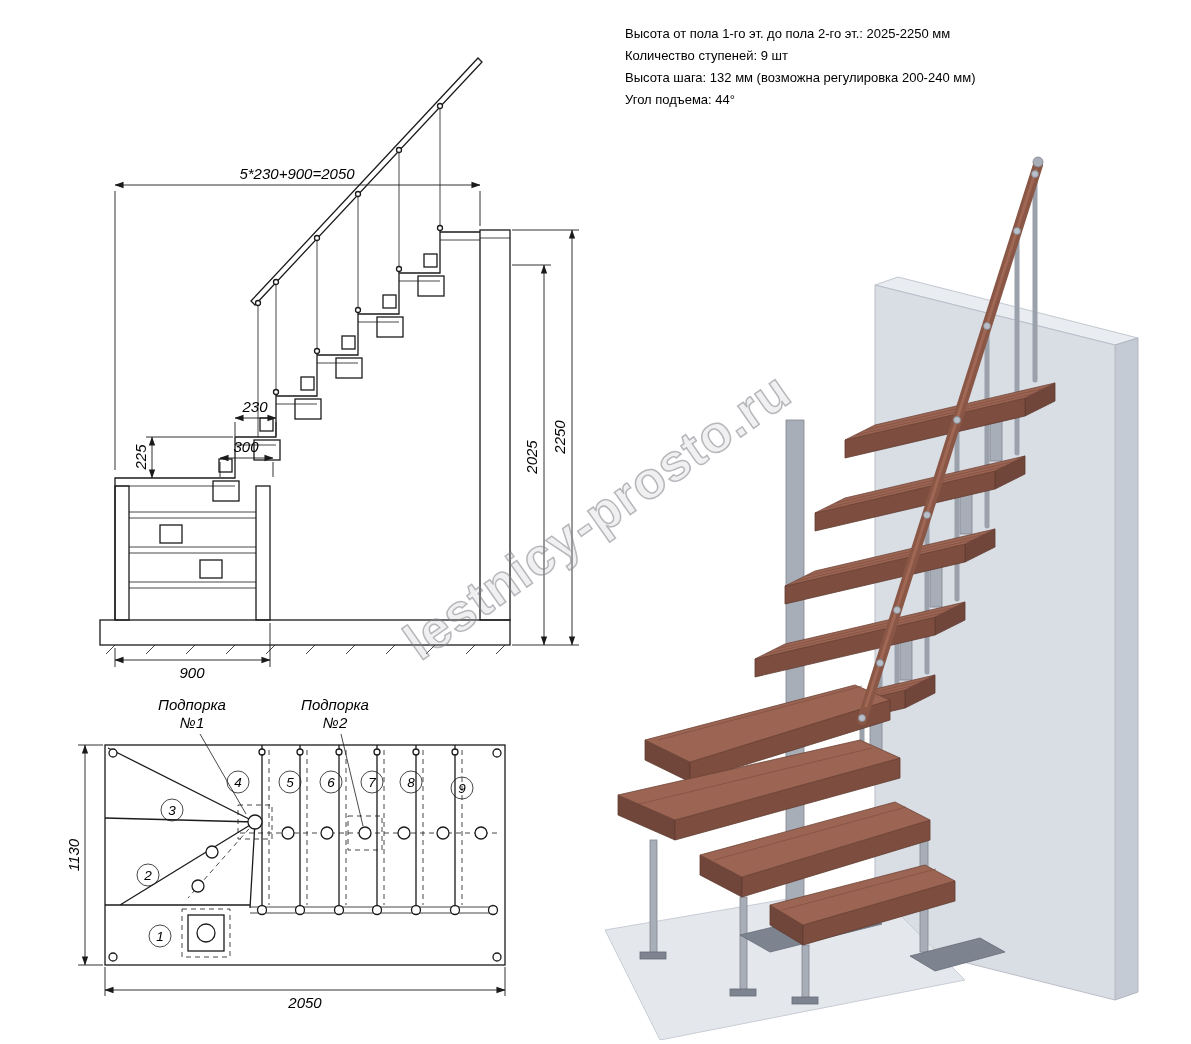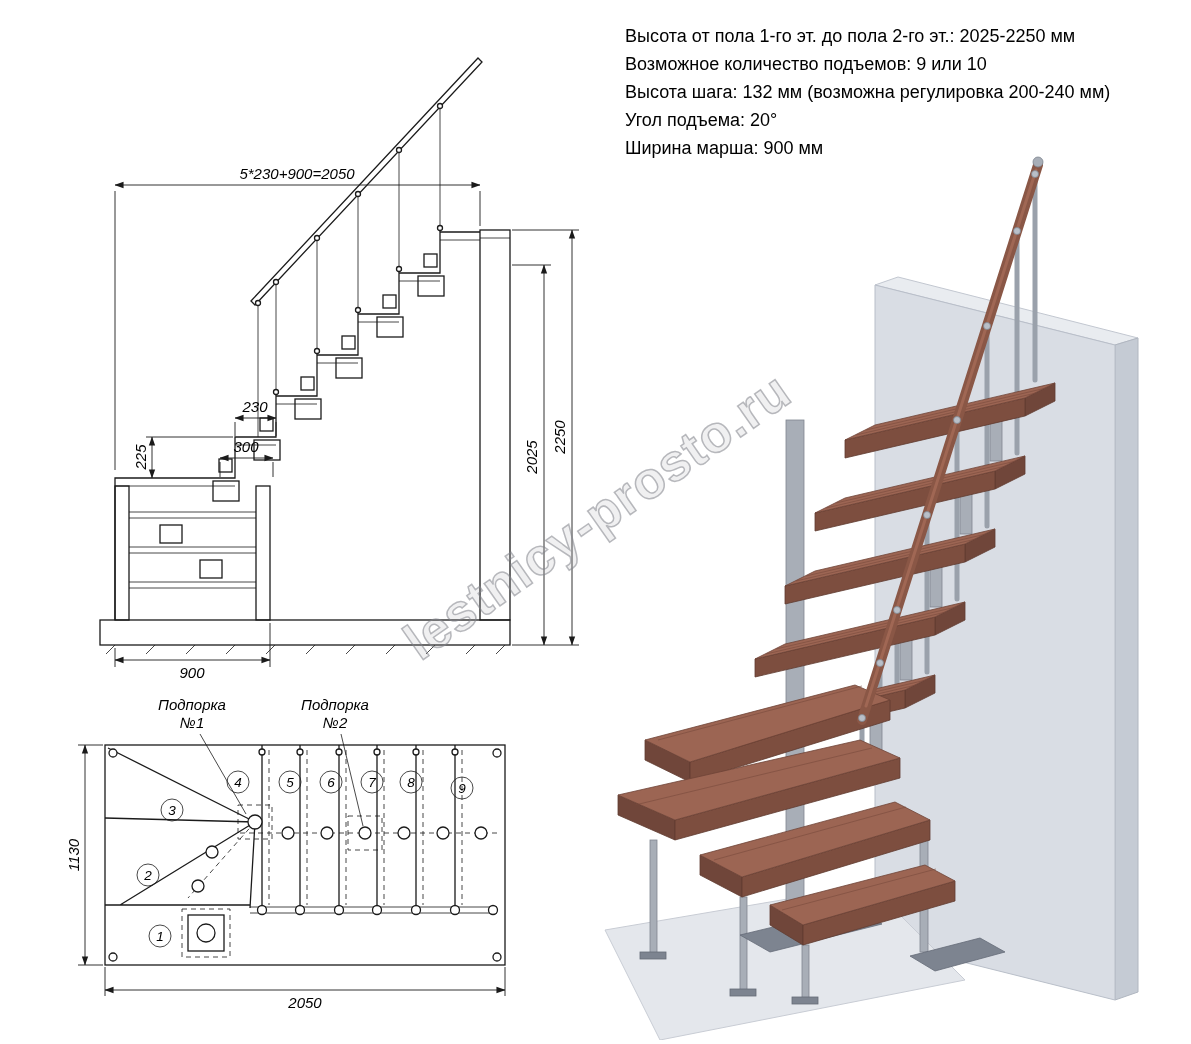--- a/index.html
+++ b/index.html
@@ -1,18 +1,18 @@
 <!DOCTYPE html>
 <html><head>
 <meta charset="utf-8">
 <style>
   html,body{margin:0;padding:0;background:#fff;}
   .page{position:relative;width:1191px;height:1044px;background:#fff;overflow:hidden;
         font-family:"Liberation Sans",sans-serif;}
-  .specs{position:absolute;left:625px;top:26px;font-size:18px;color:#000;}
+  .specs{position:absolute;left:625px;top:26px;font-size:13px;color:#000;}
   .spec-line{margin-bottom:7px;white-space:nowrap;}
   svg{position:absolute;}
   svg text{font-family:"Liberation Sans",sans-serif;}
   .ln{stroke:#1b1b1b;stroke-width:1.3;fill:none;}
   .thin{stroke:#1b1b1b;stroke-width:0.8;fill:none;}
   .dim line{stroke:#1b1b1b;stroke-width:0.9;}
   .dimtxt{font-style:italic;font-size:15px;fill:#000;stroke:none;text-anchor:middle;}
   .lbl{font-style:italic;font-size:15px;fill:#000;stroke:none;text-anchor:middle;}
   .stepnum{font-style:italic;font-size:13.5px;fill:#000;stroke:none;text-anchor:middle;}
   .dash{stroke:#1b1b1b;stroke-width:0.8;fill:none;stroke-dasharray:5 4;}
@@ -35,24 +35,23 @@
       color:rgba(160,160,165,0.16);-webkit-text-stroke:1.5px rgba(130,132,138,0.55);
       pointer-events:none;}
 </style>
 </head>
 <body>
 
 <div class="page">
 
   <div class="specs">
     <div class="spec-line">Высота от пола 1-го эт. до пола 2-го эт.: 2025-2250 мм</div>
-    <div class="spec-line">Возможное количество подъемов: 9 или 10</div>
+    <div class="spec-line">Количество ступеней: 9 шт</div>
     <div class="spec-line">Высота шага: 132 мм (возможна регулировка 200-240 мм)</div>
-    <div class="spec-line">Угол подъема: 20°</div>
-    <div class="spec-line">Ширина марша: 900 мм</div>
+    <div class="spec-line">Угол подъема: 44°</div>
   </div>
 
   <svg style="left:20px;top:20px" width="600" height="680" viewBox="0 0 600 680">
     <defs>
       <marker id="arrE" viewBox="0 0 10 10" refX="9.5" refY="5" markerWidth="10" markerHeight="10" orient="auto-start-reverse">
         <path d="M0,1.5 L10,5 L0,8.5 z" fill="#1b1b1b"></path>
       </marker>
     </defs>
 
     <g class="ln">

